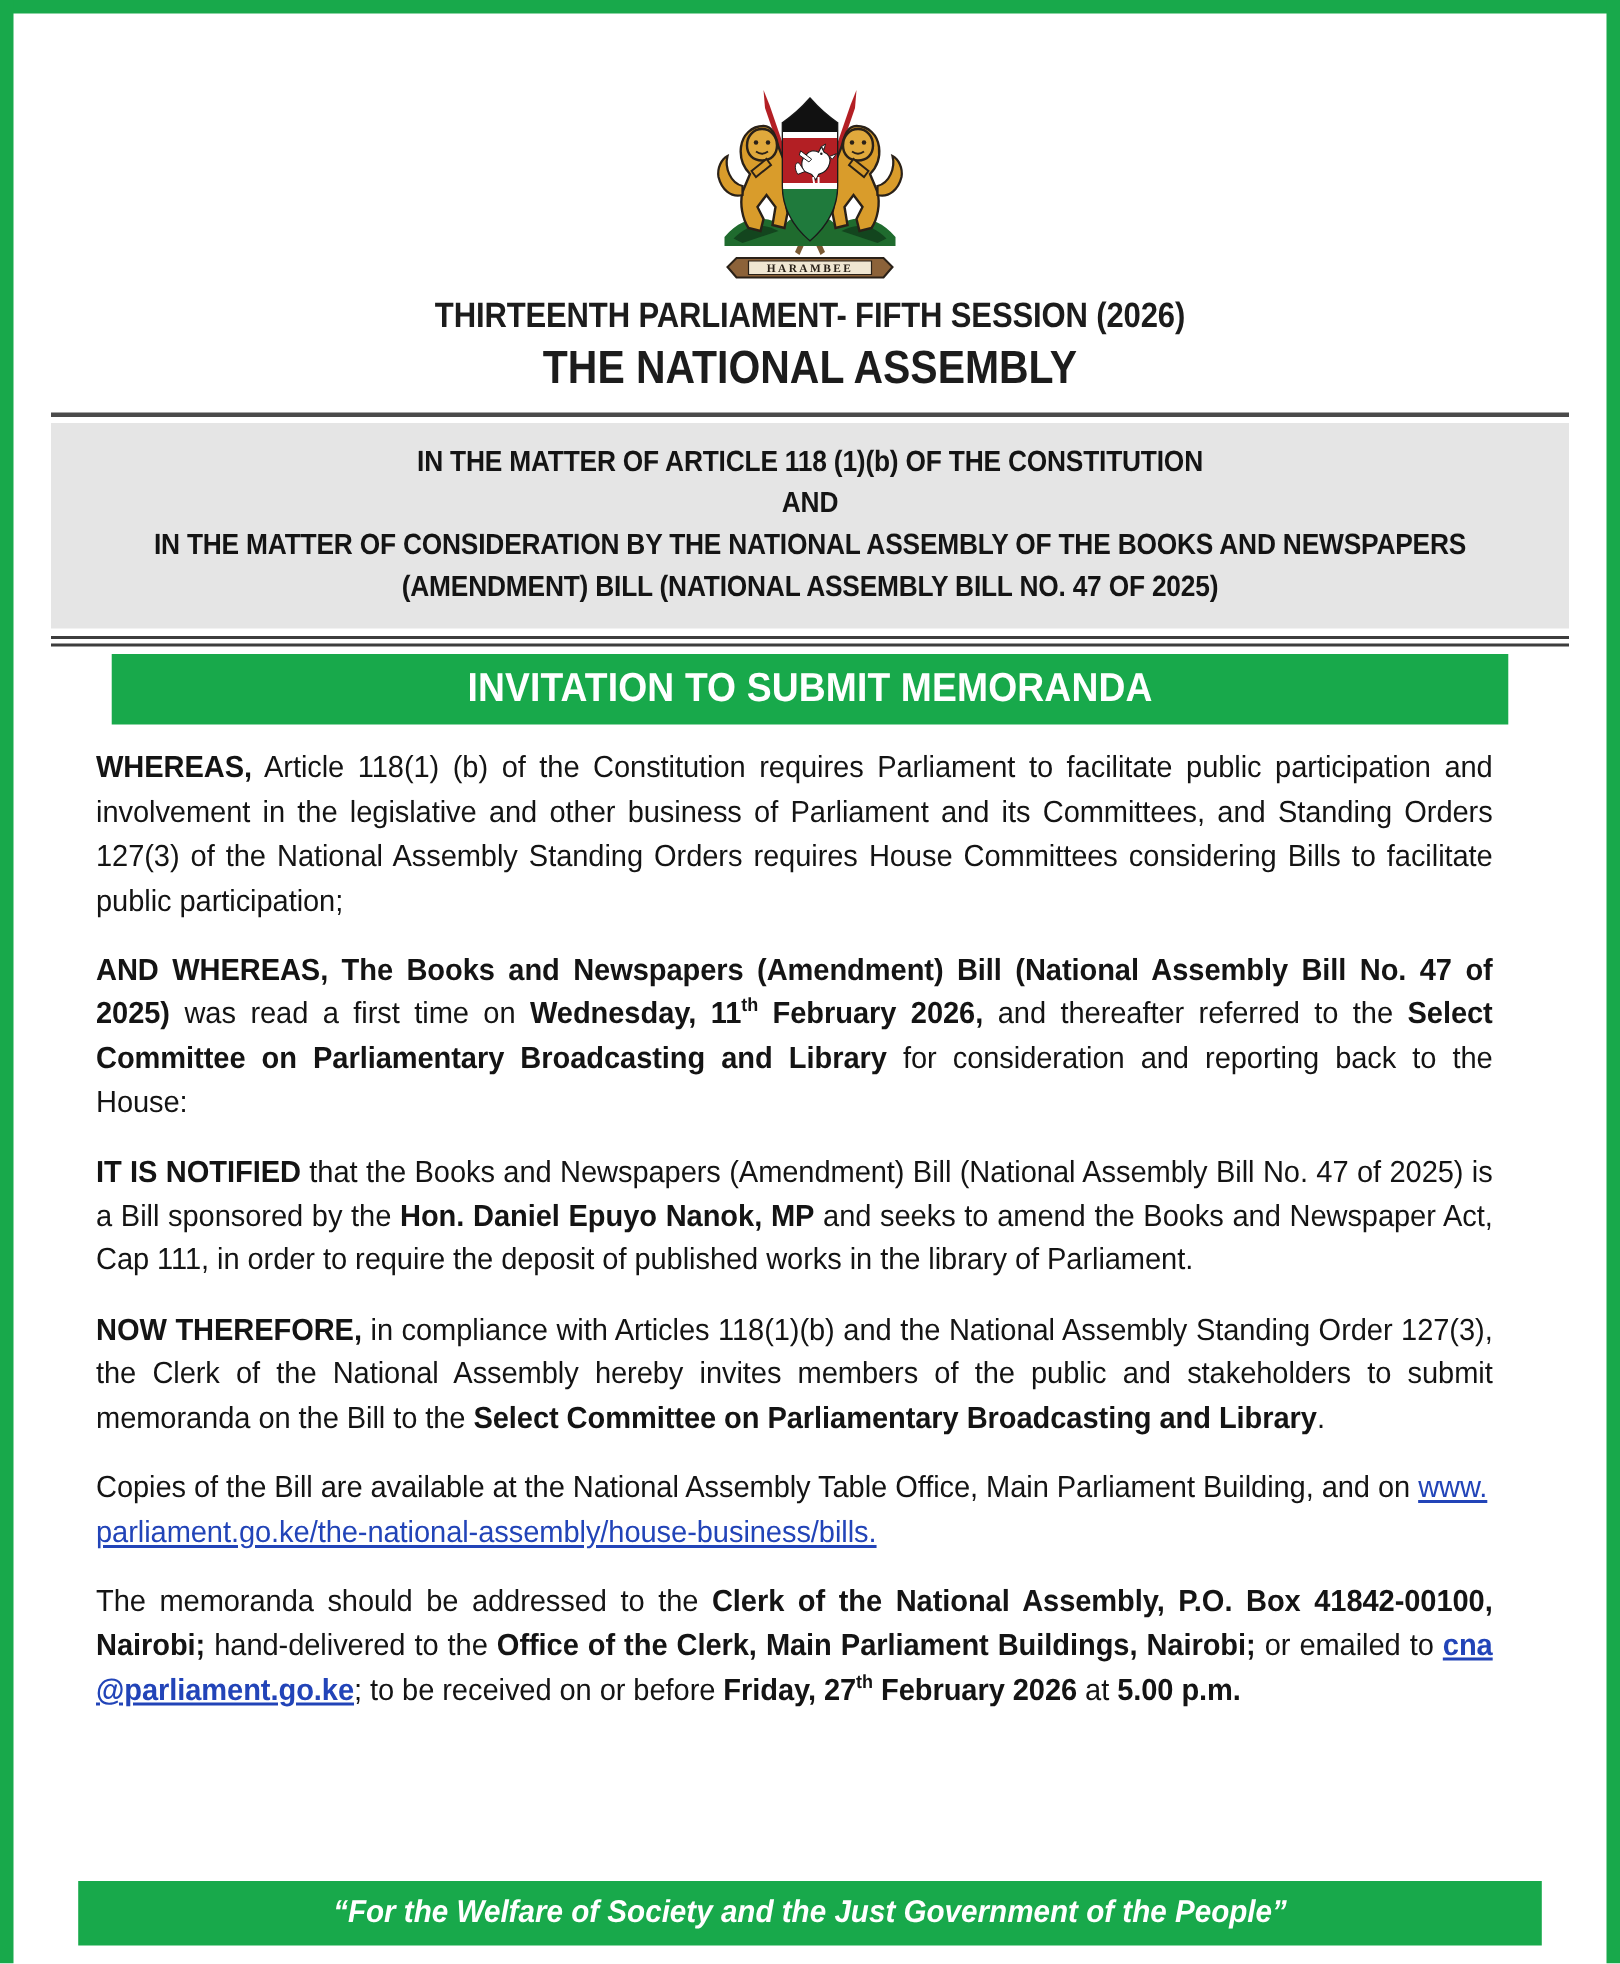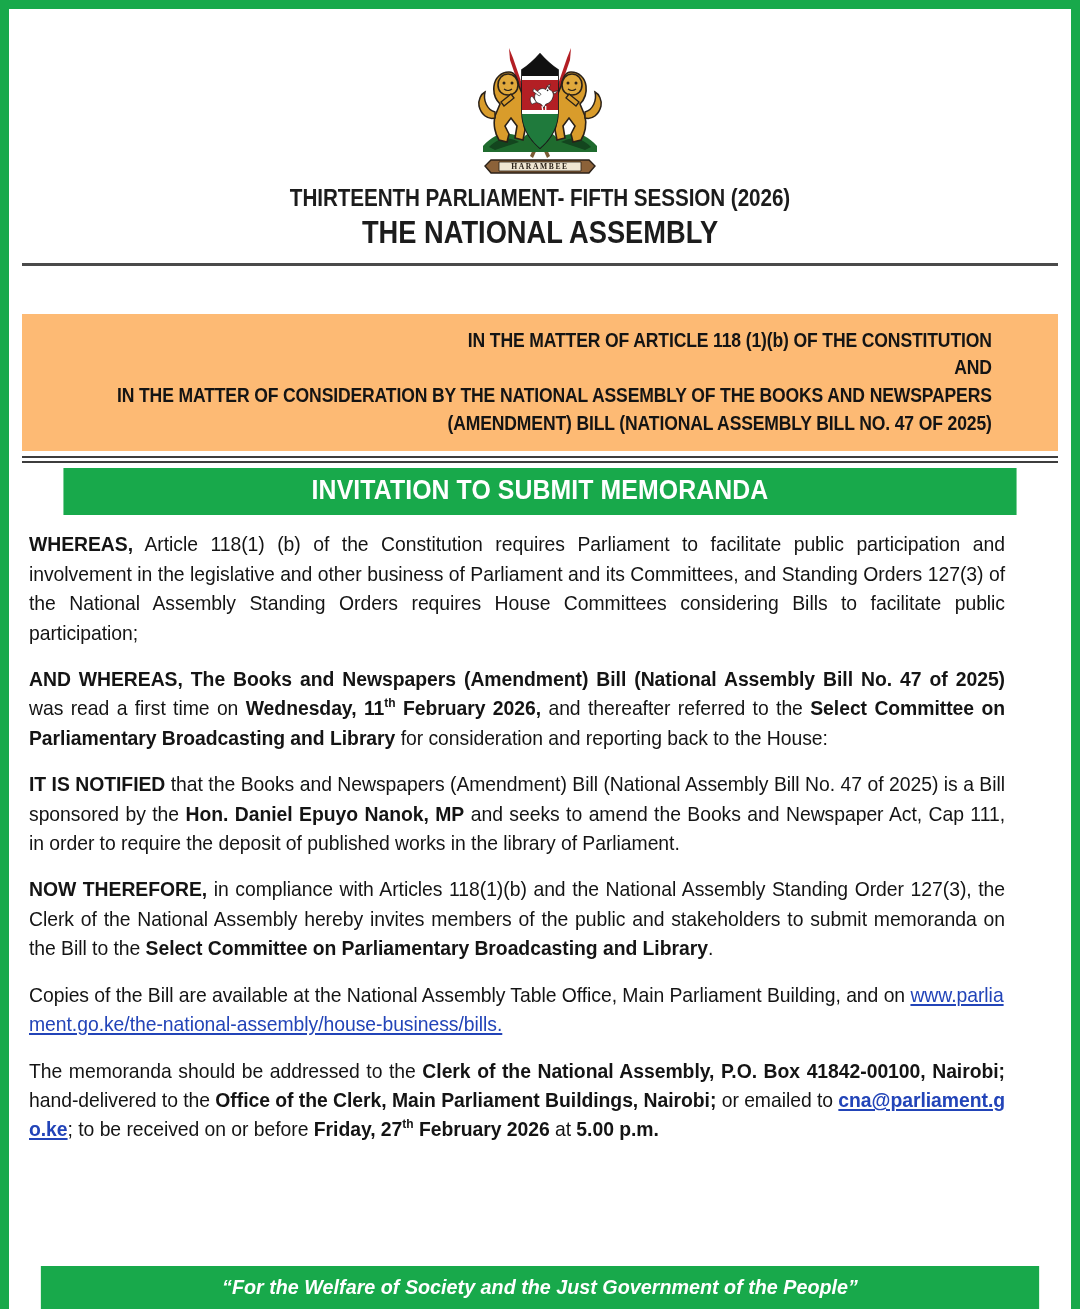--- a/index.html
+++ b/index.html
@@ -13,21 +13,21 @@
 
   .notice-frame {
     position: relative;
     width: 1080px;
     height: 1309px;
     background: #ffffff;
     border-left: 9px solid #18a94b;
     border-right: 9px solid #18a94b;
     border-top: 9px solid #18a94b;
     border-bottom: 0;
-    padding: 0;
+    padding: 12px;
     overflow: hidden;
   }
 
   .inner {
     width: 100%;
     height: 100%;
     padding: 9px 13px 0 13px;
     display: flex;
     flex-direction: column;
   }
@@ -70,24 +70,23 @@
   }
   .rule-double {
     margin: 5px 0 5px 0;
     height: 7px;
     border-top: 2.5px solid #3d3d3d;
     border-bottom: 2.5px solid #3d3d3d;
   }
 
   
   .matter-box {
-    background: #fdba74;
+    background: #e5e5e5;
     padding: 13px 16px 14px 16px;
-    text-align: right;
-    margin-top: 44px;
+    text-align: center;
   }
   .matter-line {
     font-size: 19.5px;
     font-weight: 700;
     color: #141414;
     line-height: 1.42;
     transform: scaleX(0.9);
     letter-spacing: -0.15px;
   }
 
@@ -100,20 +99,21 @@
     font-weight: 700;
     padding: 7px 0 9px 0;
     transform: scaleX(0.92);
     letter-spacing: 0.1px;
   }
 
   
   .body-area {
     padding: 0 7px;
     flex: 1 1 auto;
+    margin-left: 23px;
   }
   p.para {
     font-size: 20.3px;
     line-height: 1.45;
     color: #141414;
     text-align: justify;
     margin-top: 17px;
     transform: scaleX(0.955);
     transform-origin: left center;
     letter-spacing: -0.05px;

